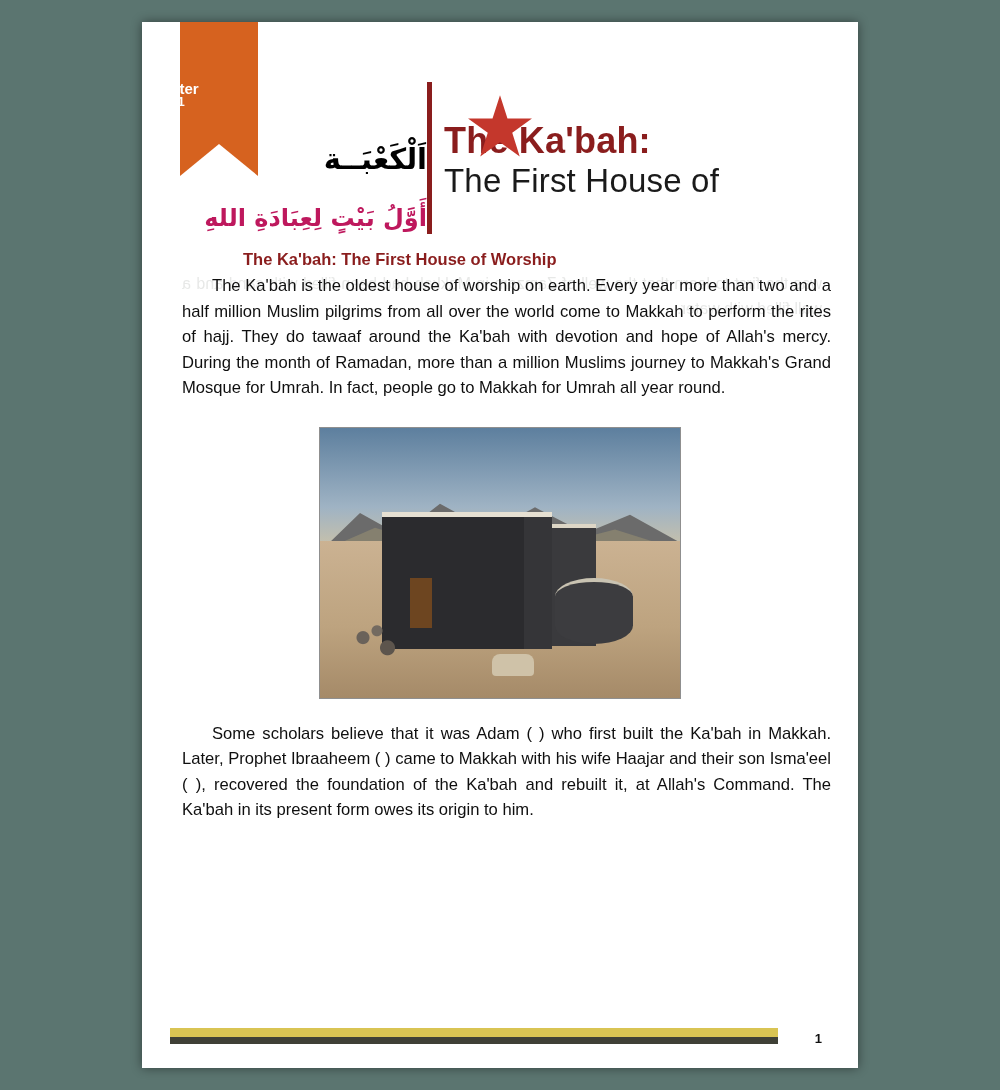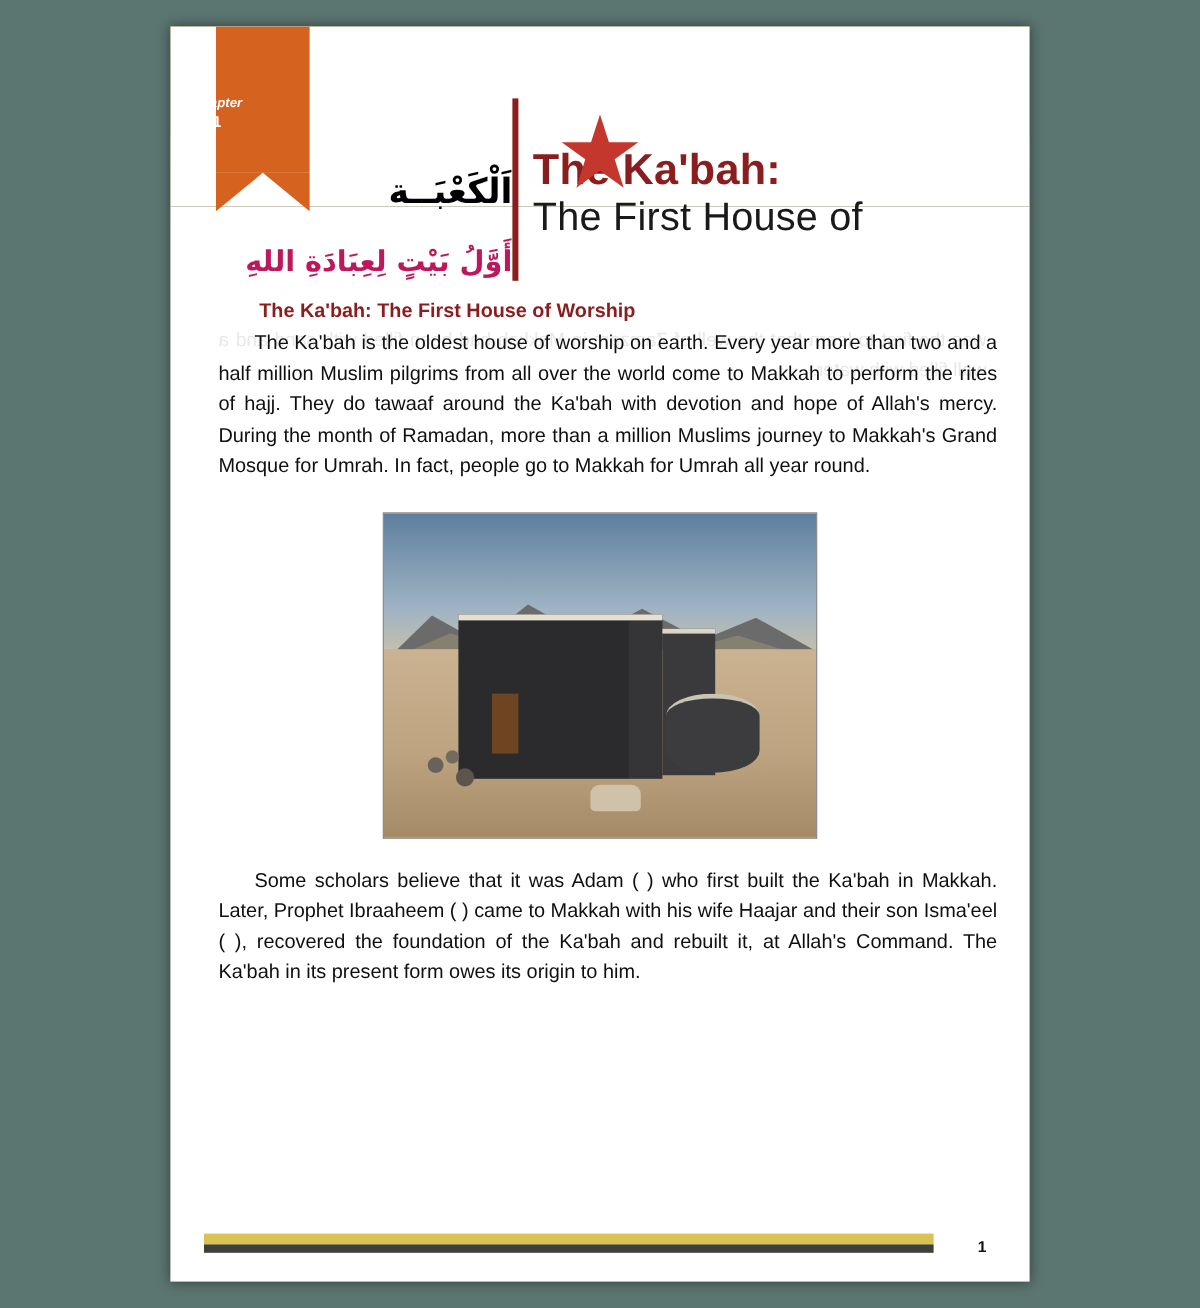--- a/index.html
+++ b/index.html
@@ -105,26 +105,25 @@
     transform: translateX(-50%);
     width: 68px;
     height: 68px;
     z-index: 10;
   }
   .chapter-label {
     position: absolute;
     left: 0;
     top: 58px;
     width: 78px;
-    text-align: center;
+    text-align: left;
     color: #ffffff;
-    font-size: 11px;
+    font-size: 15px;
     font-weight: bold;
     z-index: 11;
-    font-style: italic;
   }
   .chapter-number {
     position: absolute;
     left: 0;
     top: 72px;
     width: 78px;
     text-align: center;
     color: #ffffff;
     font-size: 13px;
     font-weight: bold;
@@ -191,21 +190,21 @@
   .content {
     position: absolute;
     left: 0;
     top: 228px;
     width: 716px;
   }
   .heading {
     color: #8a1d1d;
     font-size: 16.5px;
     font-weight: bold;
-    margin: 0 0 4px 74px;
+    margin: 0 0 4px 101px;
   }
   .para {
     margin: 0 27px 0 40px;
     font-size: 16.6px;
     line-height: 1.54;
     color: #0f0f0f;
     text-align: justify;
     text-indent: 30px;
   }
   .figure {

